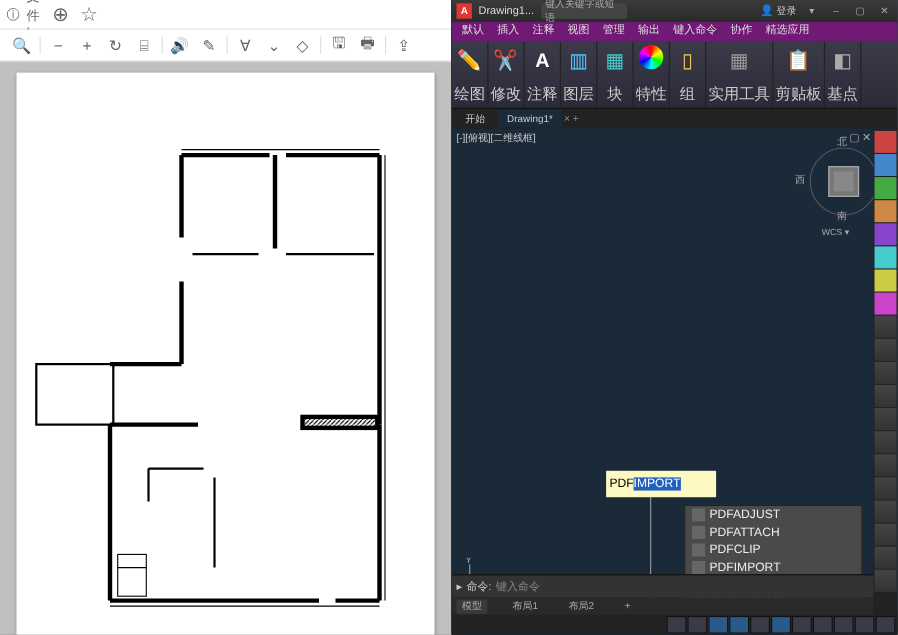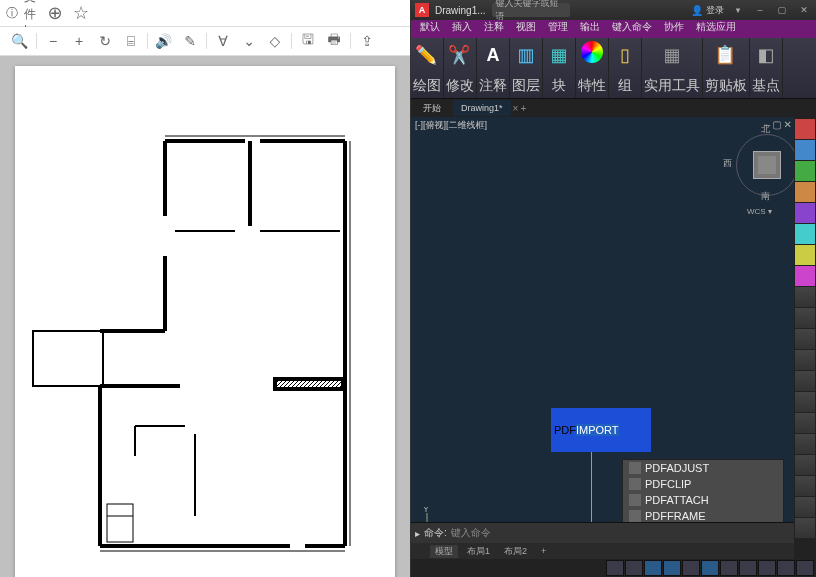--- a/index.html
+++ b/index.html
@@ -51,29 +51,29 @@
 .cross .h{position:absolute;left:0;top:80px;width:240px;height:1px;background:#999}
 .cross .v{position:absolute;left:130px;top:0;width:1px;height:120px;background:#999}
 .cross .pk{position:absolute;left:126px;top:76px;width:10px;height:10px;border:1px solid #4cc}
 .ax{position:absolute;left:8px;bottom:30px}
 .sidep{position:absolute;right:0;top:0;bottom:0;width:22px;background:#222;display:flex;flex-direction:column;gap:1px;padding-top:2px}
 .sideb{width:20px;height:20px;background:linear-gradient(#444,#333);margin-left:1px}
 .wctrl{position:absolute;right:24px;top:2px;display:flex;gap:2px}
 .wctrl span{font-size:10px;color:#aaa}
 
 .cmdbox{position:absolute;bottom:125px;left:140px;width:100px;background:#fff;color:#000}
-.cmdtyped{background:#1d4ed8;color:#000;font-size:11px;padding:16px 3px;display:flex}
+.cmdtyped{background:#fef9c3;color:#000;font-size:11px;padding:6px 3px;display:flex}
 .cmdtyped .sel{background:#2060c0;color:#fff}
 .aclist{position:absolute;bottom:20px;right:32px;width:160px;background:#4a4a4a;border:1px solid #222}
 .aclist div{padding:2px 6px;font-size:11px;color:#eee;display:flex;align-items:center;gap:4px}
 .aclist div::before{content:"";width:12px;height:12px;background:#666;display:inline-block}
 .cmdline{position:absolute;bottom:34px;left:0;right:22px;height:20px;background:#333;border-top:1px solid #111;display:flex;align-items:center;font-size:10px;padding:0 4px;gap:4px}
 .cmdline .p{color:#ccc}
 .cmdline .h{color:#888}
-.stat{position:absolute;bottom:18px;left:0;right:22px;height:16px;background:#2a2a2a;display:flex;align-items:center;font-size:9px;padding:0 19px;gap:4px}
+.stat{position:absolute;bottom:18px;left:0;right:22px;height:16px;background:#2a2a2a;display:flex;align-items:center;font-size:9px;padding:0 4px;gap:18px}
 .stat span{padding:0 5px;color:#aaa}
 .stat span.act{background:#3a3a3a}
 .dock{position:absolute;bottom:0;left:0;right:0;height:18px;background:#222;display:flex;align-items:center;justify-content:flex-end;gap:1px;padding:0 2px}
 .db{width:16px;height:14px;background:#3a3a48;border:1px solid #111}
 .db.b{background:#2a5a88}
 </style>
 </head>
 <body>
 
 <div class="wrap">
@@ -254,23 +254,23 @@
           </div>
   </div>
   <svg class="ax" width="40" height="40">
    <line x1="8" y1="32" x2="8" y2="6" stroke="#8a8" stroke-width="1"></line>
    <line x1="8" y1="32" x2="34" y2="32" stroke="#a88" stroke-width="1"></line>
    <text x="4" y="5" fill="#aaa" font-size="9">Y</text>
    <text x="34" y="36" fill="#aaa" font-size="9">X</text>
   </svg>
   <div class="aclist">
    <div>PDFADJUST</div>
+   <div>PDFATTACH</div>
    <div>PDFCLIP</div>
-   <div>PDFATTACH</div>
-   <div>PDFFRAME</div>
+   <div>PDFIMPORT</div>
    <div>PDFLAYERS</div>
    <div>PDFADJUST</div>
   </div>
   <div class="sidep">
    <div class="sideb" style="background:#c44"></div>
    <div class="sideb" style="background:#48c"></div>
    <div class="sideb" style="background:#4a4"></div>
    <div class="sideb" style="background:#c84"></div>
    <div class="sideb" style="background:#84c"></div>
    <div class="sideb" style="background:#4cc"></div>

